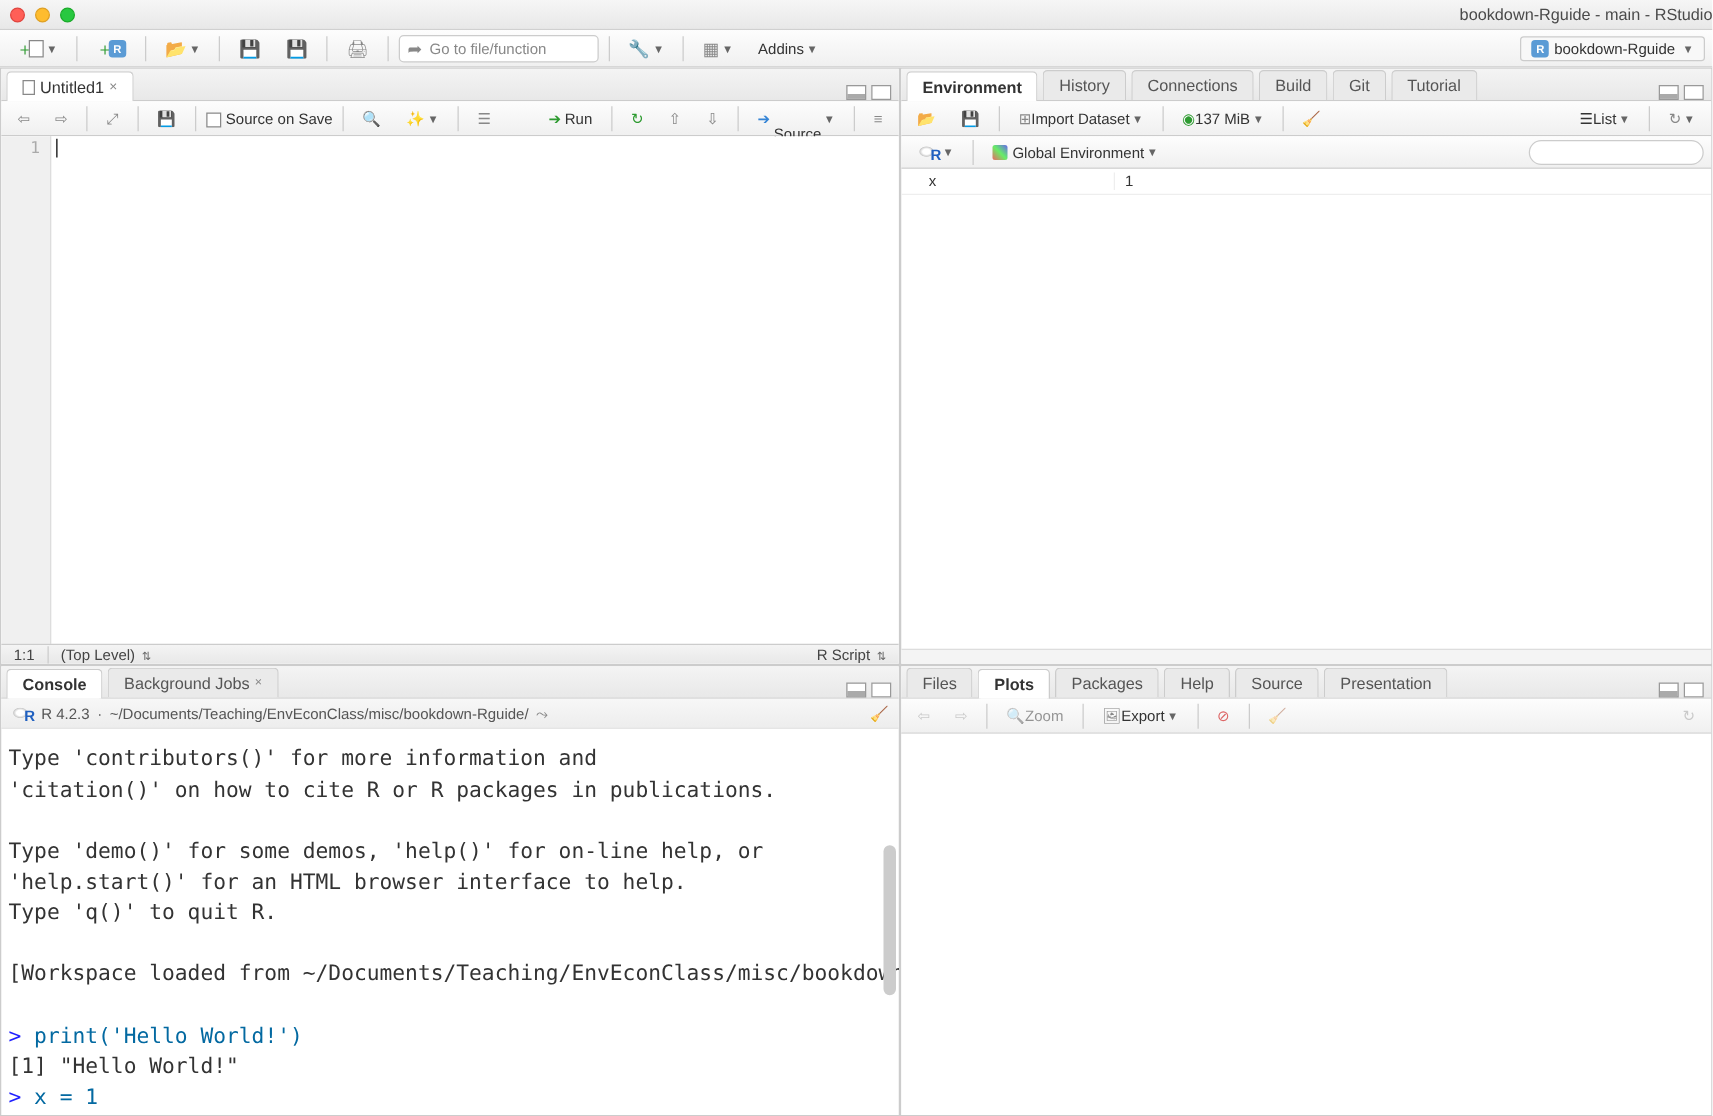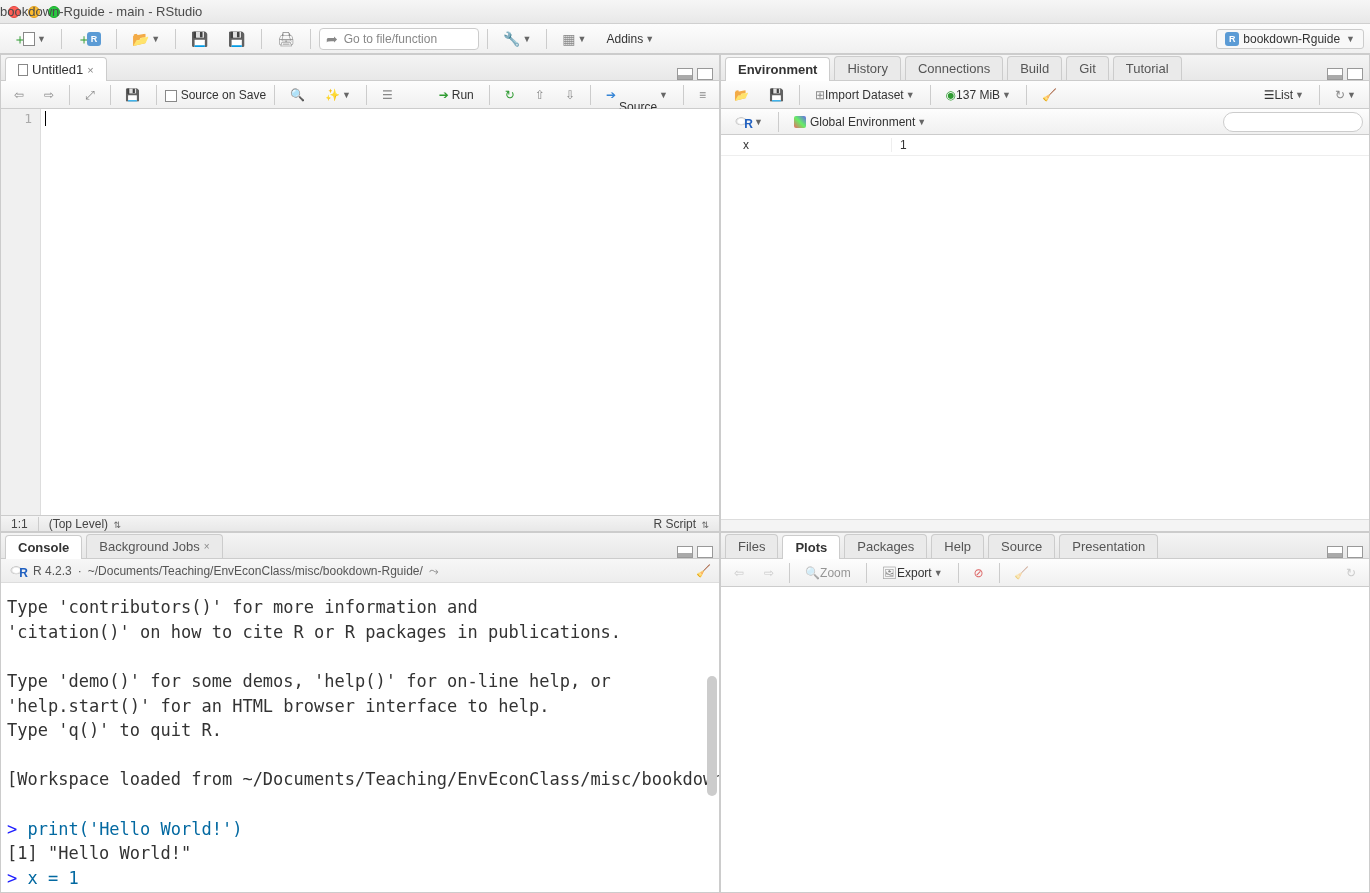--- a/index.html
+++ b/index.html
@@ -3,21 +3,21 @@
 <meta charset="utf-8">
 <style>
 * { box-sizing: border-box; margin: 0; padding: 0; }
 body { font-family: -apple-system, "Lucida Grande", sans-serif; font-size: 12px; color: #333; background: #fff; overflow: hidden; width: 1370px; height: 893px; }
 .titlebar { height: 24px; background: linear-gradient(#f6f6f6,#e8e8e8); border-bottom: 1px solid #d0d0d0; display: flex; align-items: center; padding: 0 8px; position: relative; }
 .traffic { display: flex; gap: 8px; }
 .traffic span { width: 12px; height: 12px; border-radius: 50%; display: block; }
 .t-close { background: #ff5f57; border: 1px solid #e0443e; }
 .t-min { background: #febc2e; border: 1px solid #dfa023; }
 .t-max { background: #28c840; border: 1px solid #1aab29; }
-.titlebar-title { position:absolute; left:0; right:0; text-align:left; font-size: 13px; color:#4a4a4a; font-weight: 500;}
+.titlebar-title { position:absolute; left:0; right:0; text-align:right; font-size: 13px; color:#4a4a4a; font-weight: 500;}
 .maintoolbar { height: 30px; background: linear-gradient(#fdfdfd,#f0f0f0); border-bottom: 1px solid #ccc; display:flex; align-items:center; padding: 0 6px; gap: 6px; }
 .tb-btn { height: 22px; display:flex; align-items:center; padding: 0 6px; border: 1px solid transparent; border-radius: 3px; background: transparent; cursor:pointer; }
 .tb-sep { width:1px; height:20px; background:#ccc; margin: 0 2px; }
 .tb-input { height: 22px; width: 160px; border: 1px solid #ccc; border-radius: 4px; padding: 0 6px; font-size: 12px; color: #888; display:flex; align-items:center; background:#fff;}
 .caret { font-size: 9px; color:#666; margin-left: 2px; }
 .grid { display: grid; grid-template-columns: 720px 650px; grid-template-rows: 478px 361px; }
 .pane { border: 1px solid #ccc; position: relative; display: flex; flex-direction: column; overflow:hidden; background:#fff;}
 .tabbar { display:flex; background: linear-gradient(#f4f4f4,#e8e8e8); border-bottom: 1px solid #ccc; height: 26px; align-items:flex-end; }
 .tab { padding: 4px 12px; border: 1px solid #ccc; border-bottom: none; background: linear-gradient(#fdfdfd,#f2f2f2); border-radius: 4px 4px 0 0; margin-left: 4px; font-size:13px; display:flex; align-items:center; gap:4px; cursor:pointer;}
 .tab.active { background: #fff; position: relative; top: 1px; }

